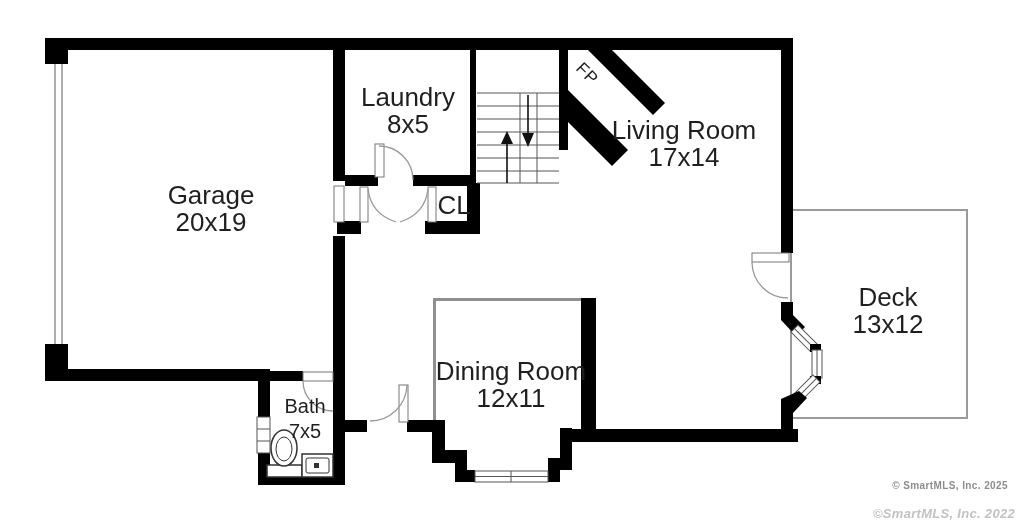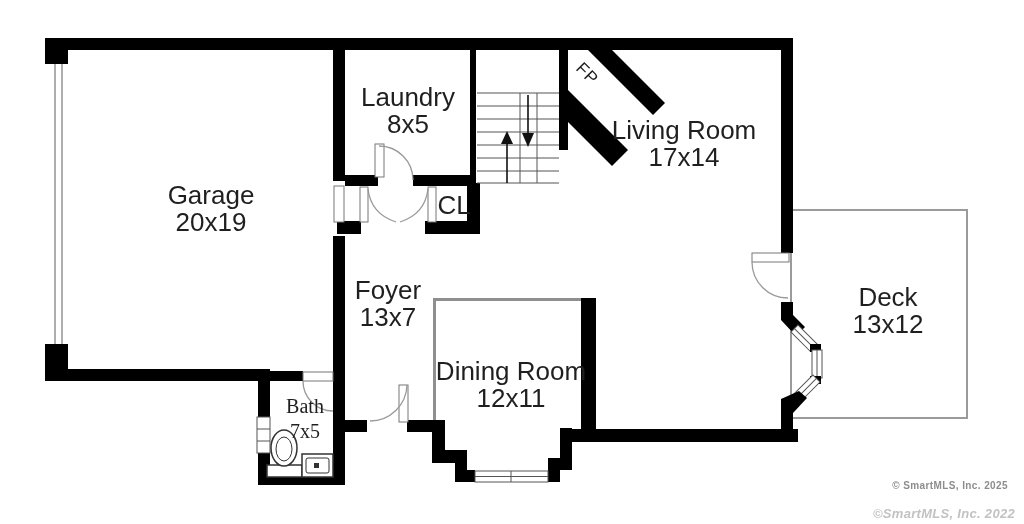--- a/index.html
+++ b/index.html
@@ -14,21 +14,21 @@
   .winline{stroke:var(--window_stroke,#555);stroke-width:1;}
   .leaf{fill:#ffffff;stroke:#777;stroke-width:1;}
   .arc{fill:none;stroke:var(--door_arc,#999);stroke-width:1.3;}
   .tread{stroke:var(--stair_line,#555);stroke-width:1;}
   .stair-arrow{stroke:#111;stroke-width:1.6;}
   .stair-head{fill:#111;}
   .fixture{fill:#fff;stroke:#333;stroke-width:1.5;}
   .fixture-thin{fill:none;stroke:#333;stroke-width:1;}
   .room-label{position:absolute;transform:translateX(-50%);text-align:center;
               color:var(--label_text,#1f1f1f);font-size:26px;line-height:27px;white-space:nowrap;}
-  .room-label.small{font-size:20px;line-height:25px;font-family:Liberation Serif, serif;}
+  .room-label.small{font-size:20px;line-height:25px;}
   .cl-label{position:absolute;transform:translate(-50%,-50%);color:var(--label_text,#1f1f1f);
             font-size:26px;line-height:26px;}
   .fp-label{position:absolute;transform:translate(-50%,-50%) rotate(45deg);
             color:var(--label_text,#1f1f1f);font-size:17px;letter-spacing:1px;}
   .wm{position:absolute;font-weight:700;white-space:nowrap;}
   .wm-main{right:16px;top:480px;font-size:10px;color:var(--watermark,#8d8d8d);letter-spacing:.4px;}
   .wm-ghost{right:9px;top:506px;font-size:13px;color:var(--watermark_light,#c2c2c2);letter-spacing:.3px;font-style:italic;}
 </style>
 </head>
 <body>
@@ -197,24 +197,20 @@
     <div>20x19</div>
   </div>
   <div class="room-label" style="left:408px;top:84px;">
     <div>Laundry</div>
     <div>8x5</div>
   </div>
   <div class="room-label" style="left:684px;top:117px;">
     <div>Living Room</div>
     <div>17x14</div>
   </div>
-  <div class="room-label" style="left:388px;top:277px;">
-    <div>Foyer</div>
-    <div>13x7</div>
-  </div>
   <div class="room-label" style="left:511px;top:358px;">
     <div>Dining Room</div>
     <div>12x11</div>
   </div>
   <div class="room-label" style="left:888px;top:284px;">
     <div>Deck</div>
     <div>13x12</div>
   </div>
   <div class="room-label small" style="left:305px;top:394px;">
     <div>Bath</div>

